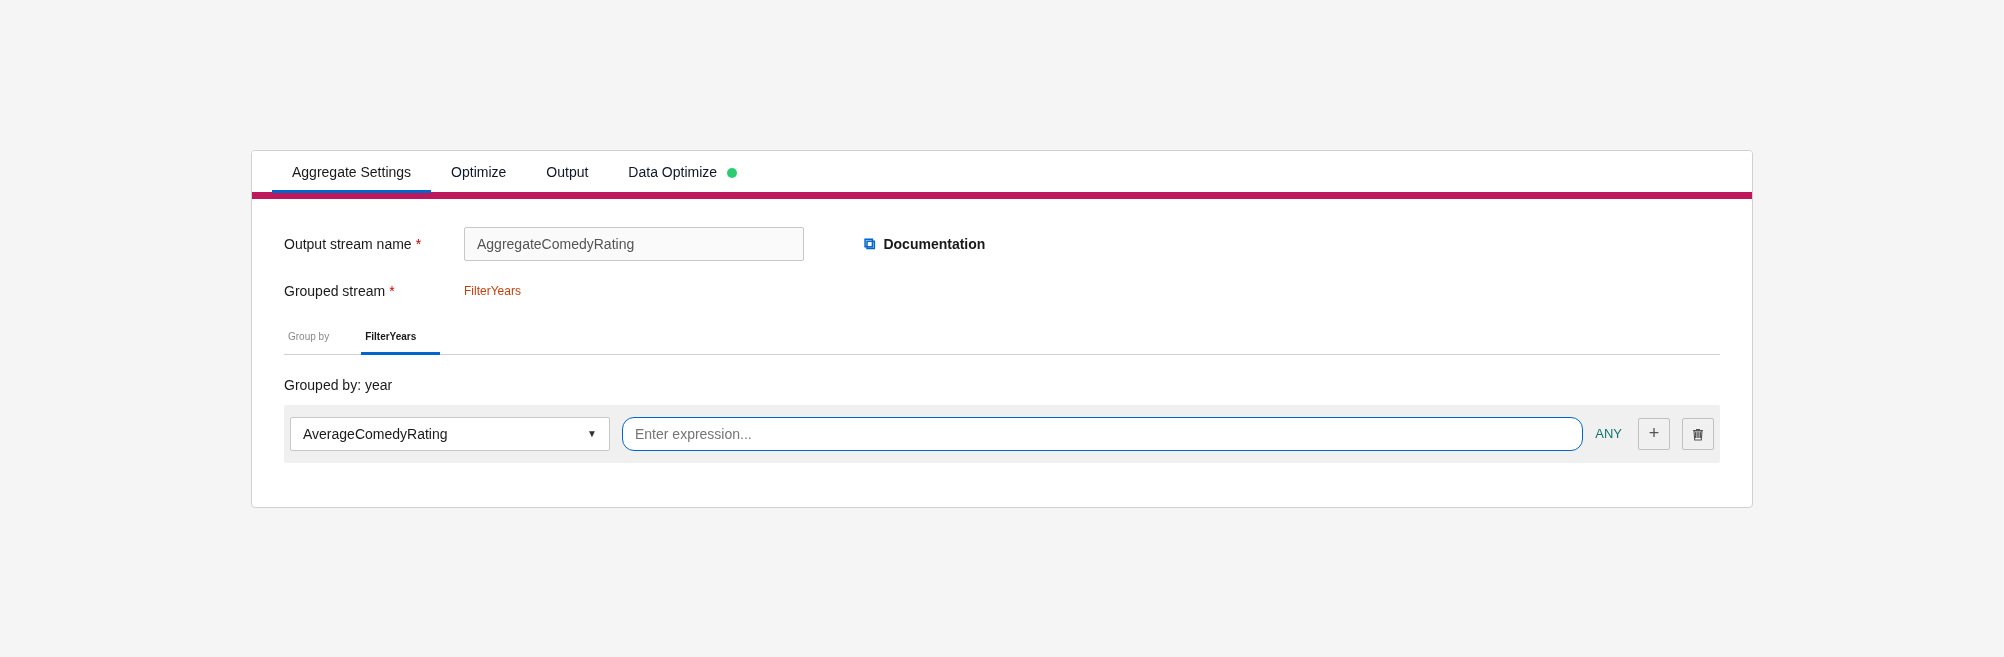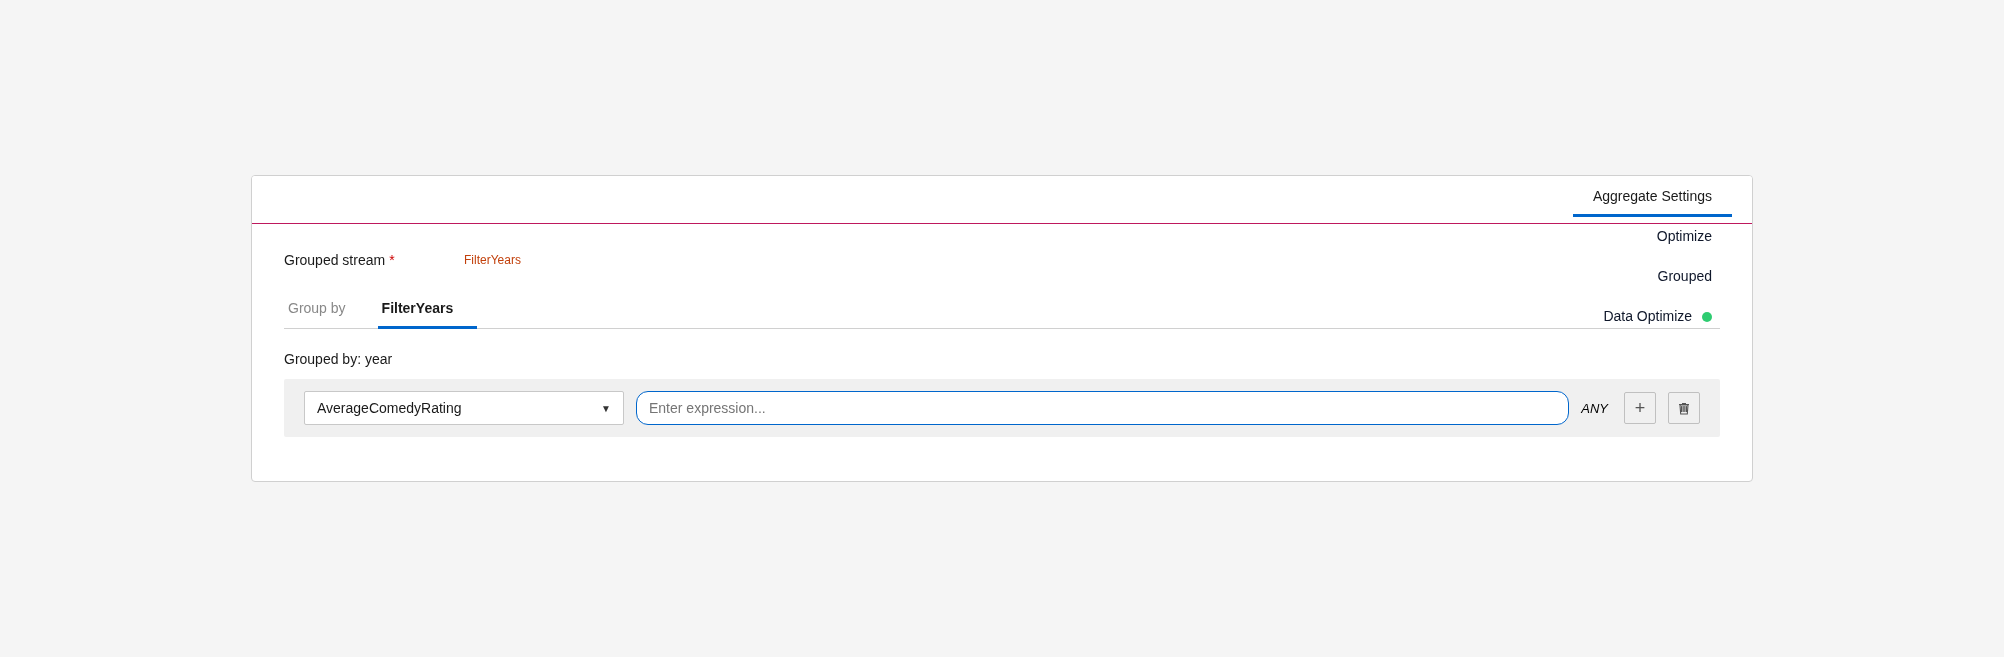--- a/index.html
+++ b/index.html
@@ -22,25 +22,24 @@
       background: #ffffff;
       border: 1px solid #d0d0d0;
       border-radius: 4px;
       overflow: hidden;
     }
 
     
     .tab-bar {
       display: flex;
       align-items: flex-end;
-      border-bottom: 1px solid #be185d;
+      border-bottom: 7px solid #be185d;
       padding: 0 20px;
       height: 48px;
       background: #ffffff;
-      flex-direction: column;
     }
 
     .tab-item {
       padding: 12px 20px 10px 20px;
       font-size: 14px;
       color: #666;
       cursor: pointer;
       border-bottom: 3px solid transparent;
       margin-bottom: -1px;
       white-space: nowrap;
@@ -127,21 +126,21 @@
     .sub-tab-bar {
       display: flex;
       align-items: flex-end;
       border-bottom: 1px solid #d0d0d0;
       margin-bottom: 0;
       padding: 0 0;
     }
 
     .sub-tab-item {
       padding: 10px 24px 10px 4px;
-      font-size: 14px;
+      font-size: 10px;
       color: #888;
       cursor: pointer;
       border-bottom: 3px solid transparent;
       margin-bottom: -1px;
       margin-right: 8px;
     }
 
     .sub-tab-item.active {
       color: #1a1a1a;
       font-weight: 600;
@@ -159,21 +158,21 @@
       font-weight: 500;
       margin-bottom: 12px;
     }
 
     
     .aggregate-row {
       display: flex;
       align-items: center;
       background: #f0f0f0;
       border-radius: 2px;
-      padding: 12px 20px;
+      padding: 12px 6px;
       gap: 12px;
     }
 
     .column-dropdown {
       display: flex;
       align-items: center;
       justify-content: space-between;
       border: 1px solid #c8c8c8;
       background: #fff;
       border-radius: 2px;
@@ -195,24 +194,23 @@
       border: 1.5px solid #0066cc;
       border-radius: 12px;
       padding: 8px 12px;
       font-size: 14px;
       color: #888;
       outline: none;
       background: #fff;
     }
 
     .any-badge {
-      color: #000000;
+      color: #0f766e;
       font-size: 13px;
       padding-right: 4px;
-      font-style: italic;
     }
 
     .action-btn {
       background: none;
       border: 1px solid #c0c0c0;
       border-radius: 2px;
       width: 32px;
       height: 32px;
       display: flex;
       align-items: center;
@@ -231,29 +229,39 @@
     }
   </style>
 </head>
 <body>
 
 <div class="app-container">
 
   <div class="tab-bar">
     <div class="tab-item active">Aggregate Settings</div>
     <div class="tab-item inactive">Optimize</div>
-    <div class="tab-item inactive">Grouped</div>
+    <div class="tab-item inactive">Output</div>
     <div class="tab-item inactive">
       <span>Data Optimize</span>
       <span class="data-preview-dot"></span>
     </div>
   </div>
 
   <div class="content-area">
 
+    <div class="form-row">
+      <div class="form-label">
+        <span>Output stream name</span><span class="required-star">*</span>
+      </div>
+      <input class="stream-name-input" type="text" value="AggregateComedyRating" placeholder="AggregateComedyRating" style="">
+      <div class="doc-link">
+        <span class="doc-icon">⧉</span>
+        <span>Documentation</span>
+      </div>
+    </div>
 
     <div class="form-row">
       <div class="form-label">
         <span>Grouped stream</span><span class="required-star">*</span>
       </div>
       <a class="incoming-stream-link" href="#">FilterYears</a>
     </div>
 
     <div class="sub-tab-bar">
       <div class="sub-tab-item">Group by</div>

